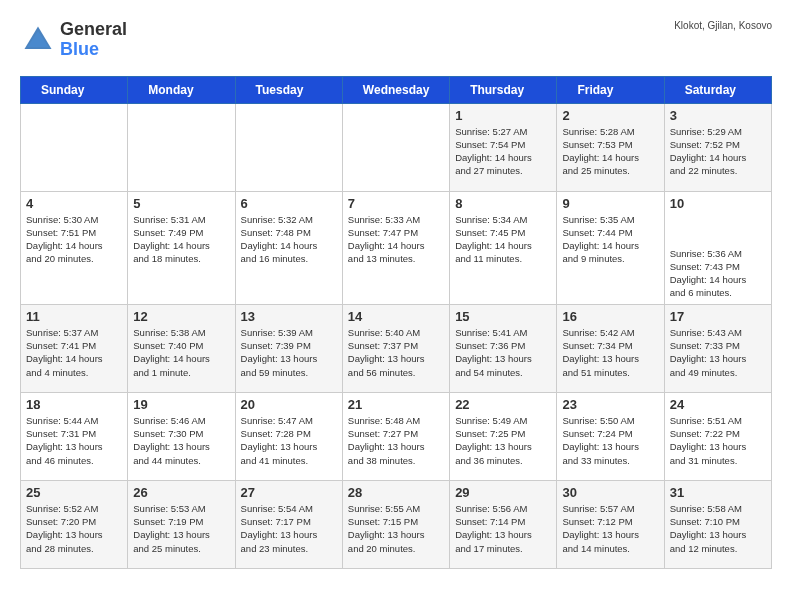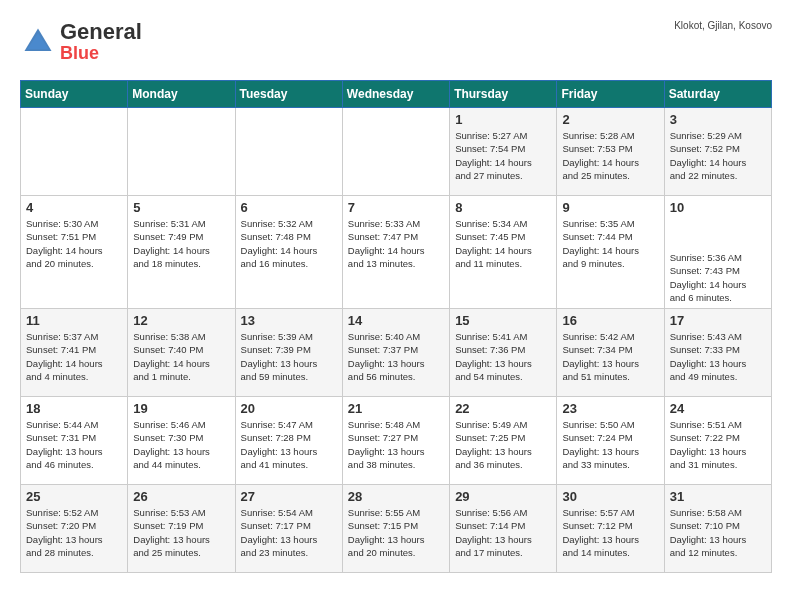--- a/index.html
+++ b/index.html
@@ -20,28 +20,28 @@
       display: flex;
       align-items: center;
       gap: 4px;
     }
     .logo-text {
       display: flex;
       flex-direction: column;
       line-height: 1.1;
     }
     .logo-general {
-      font-size: 22px;
+      font-size: 18px;
       font-weight: bold;
       color: #333;
     }
     .logo-blue {
       font-size: 18px;
       font-weight: bold;
-      color: #ef4444;
+      color: #3b82f6;
     }
     .logo-icon {
       width: 36px;
       height: 36px;
     }
     .title-block {
       text-align: right;
     }
     .month-title {
       font-size: 38px;
@@ -52,25 +52,25 @@
     .location-title {
       font-size: 10px;
       color: #444;
     }
     table {
       width: 100%;
       border-collapse: collapse;
       table-layout: fixed;
     }
     thead tr th {
-      background-color: #0f766e;
+      background-color: #1d4ed8;
       color: #fff;
       font-size: 12px;
       font-weight: bold;
-      padding: 6px 4px;
+      padding: 6px 20px;
       text-align: left;
       border: 1px solid #2a6db5;
     }
     tbody tr td {
       border: 1px solid #ccc;
       vertical-align: top;
       padding: 4px 5px;
       font-size: 10px;
       color: #222;
       height: 88px;

